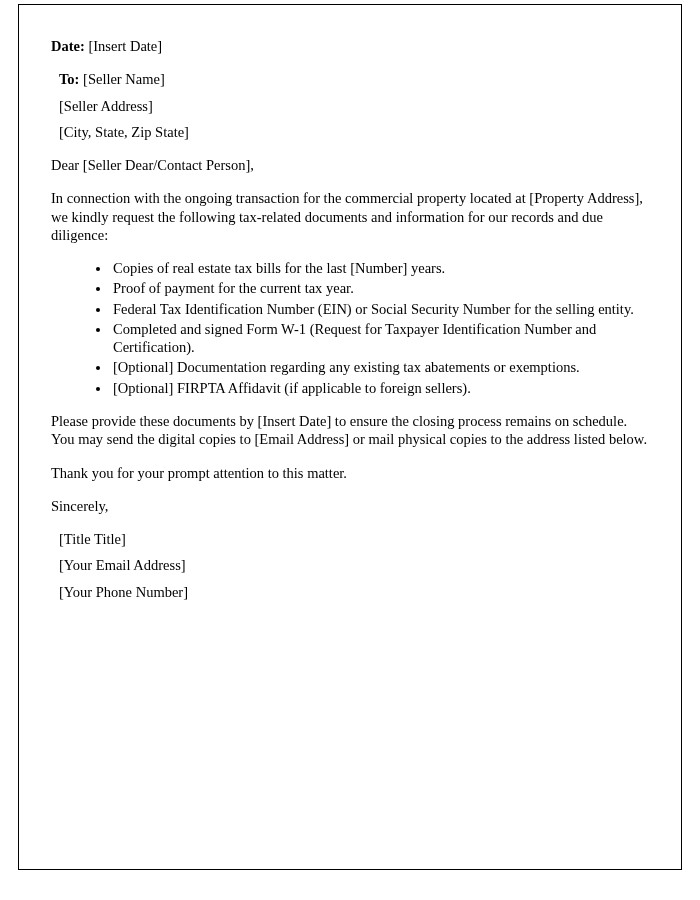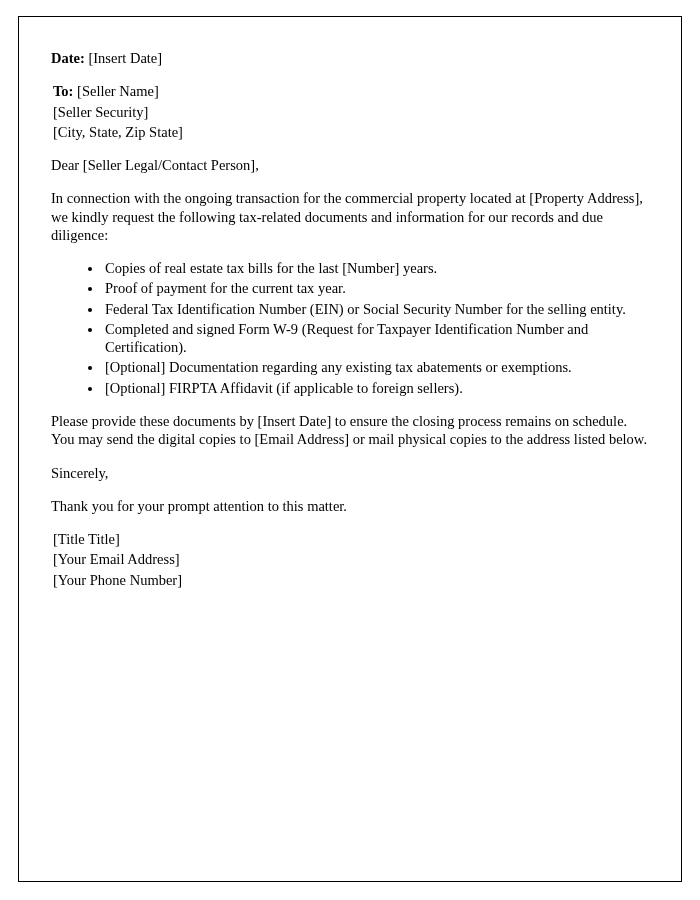--- a/index.html
+++ b/index.html
@@ -7,87 +7,87 @@
     padding: 0;
     background: #ffffff;
     width: 700px;
     height: 900px;
     font-family: "Liberation Serif", "DejaVu Serif", serif;
   }
   .page {
     box-sizing: border-box;
     position: absolute;
     left: 18px;
-    top: 16px;
+    top: 4px;
     width: 664px;
     height: 866px;
     border: 1px solid #000000;
     background: #ffffff;
   }
   .content {
     box-sizing: border-box;
     padding: 32px 32px 0 32px;
     color: #000000;
     font-size: 14.5px;
     line-height: 1.26;
   }
   .para {
     margin: 0 0 15px 0;
   }
   .tight {
-    margin: 2px;
+    margin: 8px;
   }
   .block {
     margin: 0 0 15px 0;
   }
   b, .bold {
     font-weight: bold;
   }
   ul.bullets {
     margin: 0 0 15px 0;
     padding-left: 44px;
   }
   ul.bullets li {
-    margin: 0 0 2px 8px;
+    margin: 0 0 2px 16px;
     padding-left: 2px;
   }
 </style>
 </head>
 <body>
 
 <div class="page">
   <div class="content">
 
     <p class="para"><b>Date:</b><span> [Insert Date]</span></p>
 
     <div class="block">
       <p class="tight"><b>To:</b><span> [Seller Name]</span></p>
-      <p class="tight">[Seller Security]</p>
+      <p class="tight">[Seller Address]</p>
       <p class="tight">[City, State, Zip State]</p>
     </div>
 
 
-    <p class="para">Dear [Seller Legal/Contact Person],</p>
+    <p class="para">Dear [Seller Dear/Contact Person],</p>
 
     <p class="para">In connection with the ongoing transaction for the commercial property located at [Property Address], we kindly request the following tax-related documents and information for our records and due diligence:</p>
 
     <ul class="bullets">
       <li>Copies of real estate tax bills for the last [Number] years.</li>
       <li>Proof of payment for the current tax year.</li>
       <li>Federal Tax Identification Number (EIN) or Social Security Number for the selling entity.</li>
-      <li>Completed and signed Form W-9 (Request for Taxpayer Identification Number and Certification).</li>
+      <li>Completed and signed Form W-1 (Request for Taxpayer Identification Number and Certification).</li>
       <li>[Optional] Documentation regarding any existing tax abatements or exemptions.</li>
       <li>[Optional] FIRPTA Affidavit (if applicable to foreign sellers).</li>
     </ul>
 
     <p class="para">Please provide these documents by [Insert Date] to ensure the closing process remains on schedule. You may send the digital copies to [Email Address] or mail physical copies to the address listed below.</p>
 
+    <p class="para">Thank you for your prompt attention to this matter.</p>
+
     <p class="para">Sincerely,</p>
-
-    <p class="para">Thank you for your prompt attention to this matter.</p>
 
     <div class="block">
       <p class="tight">[Title Title]</p>
       <p class="tight">[Your Email Address]</p>
       <p class="tight">[Your Phone Number]</p>
     </div>
 
   </div>
 </div>
 

